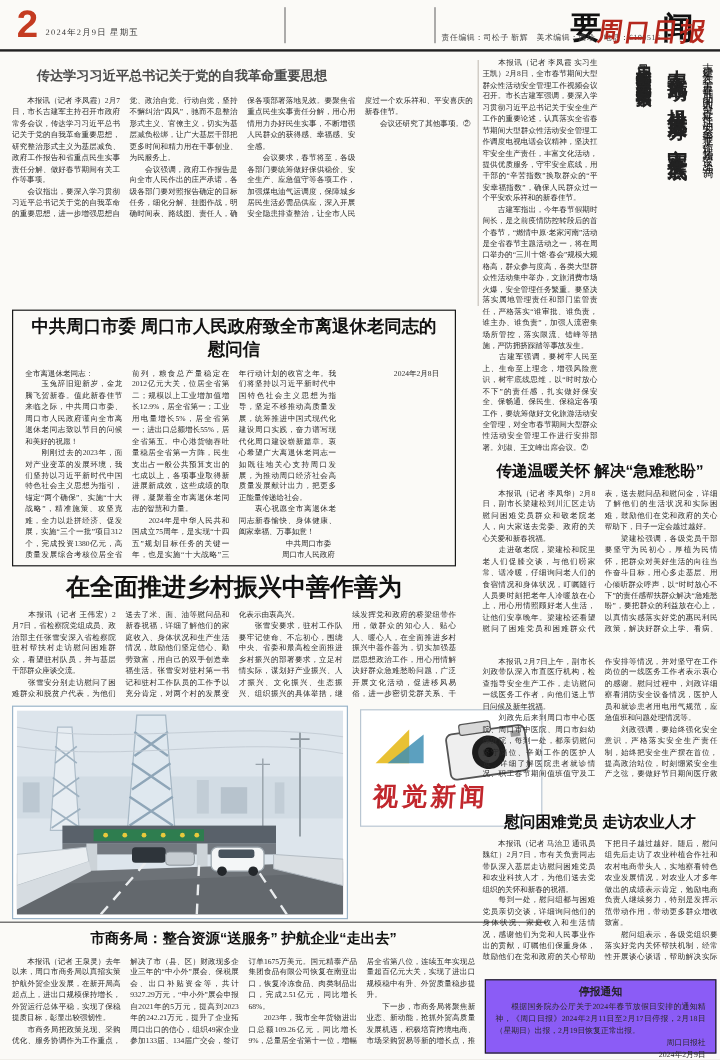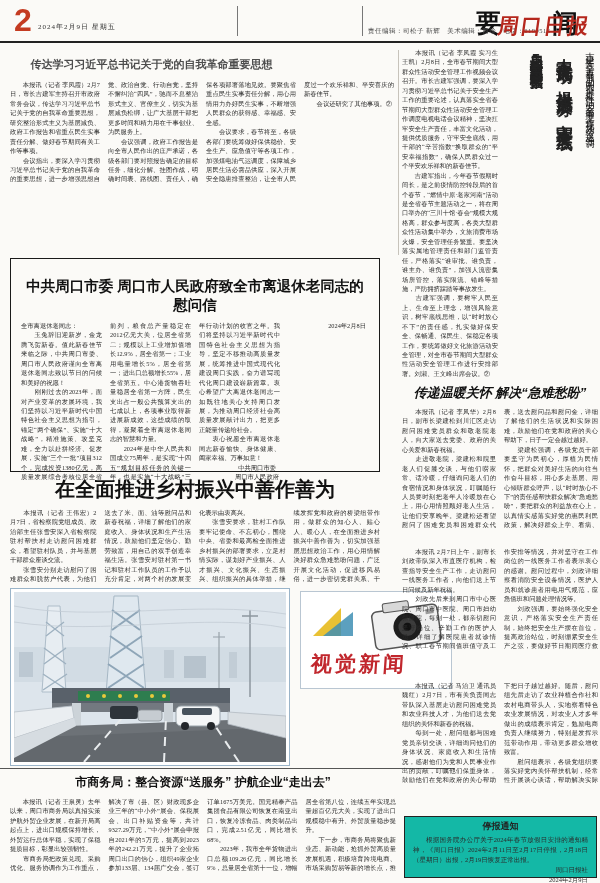--- a/index.html
+++ b/index.html
@@ -30,21 +30,21 @@
   .vdiv{position:absolute;width:1px;background:#c7c3bb;}
   
   .meet-body{position:absolute;left:402px;top:48px;width:96px;height:332px;}
   .vertical-head{position:absolute;left:502px;top:45px;width:94px;height:334px;
                  writing-mode:vertical-rl;text-orientation:upright;}
   .vh-kicker{font-size:9px;color:#111;letter-spacing:3px;margin-left:8px;}
   .vh-line1{font-size:16.5px;font-weight:bold;letter-spacing:2px;margin-left:8px;}
   .vh-line2{font-size:13px;font-weight:bold;letter-spacing:1px;}
   
   .letter{position:absolute;left:10px;top:258px;width:370px;height:214px;border:1px solid #1a1a1a;
-          box-sizing:border-box;padding:18px 10px;background:#fbfaf7;}
+          box-sizing:border-box;padding:4px 10px;background:#fbfaf7;}
   .letter-headline{text-align:center;font-size:14.5px;font-weight:bold;color:#111;
                    font-family:"Liberation Sans","DejaVu Sans",sans-serif;}
   .letter-body{margin-top:6px;height:168px;column-count:4;column-gap:8px;}
   
   .rural{position:absolute;left:10px;top:476px;width:370px;}
   .rural-headline{text-align:center;font-size:20px;font-weight:bold;color:#111;
                   font-family:"Liberation Sans","DejaVu Sans",sans-serif;}
   .rural-body{margin-top:5px;height:78px;column-count:4;column-gap:8px;}
   
   .photo-frame{position:absolute;left:10px;top:588px;width:280px;height:178px;border:1px solid #9ab4c9;
@@ -61,28 +61,28 @@
   .caption-credit{text-align:right;font-style:italic;font-size:8px;margin-top:2px;}
   .sep-rule{position:absolute;left:0;top:768px;width:455px;height:1px;background:#555;}
   
   .commerce{position:absolute;left:10px;top:774px;width:386px;height:106px;overflow:hidden;}
   .commerce-headline{text-align:center;font-size:12px;font-weight:bold;color:#111;
                      font-family:"Liberation Sans","DejaVu Sans",sans-serif;}
   .commerce-body{margin-top:6px;height:78px;column-count:4;column-gap:8px;}
   
   .rc{position:absolute;left:402px;width:196px;}
   .rc-headline{text-align:center;font-size:13px;font-weight:bold;color:#111;
-               font-family:"Liberation Sans","DejaVu Sans",sans-serif;font-style:italic;}
+               font-family:"Liberation Sans","DejaVu Sans",sans-serif;}
   .rc-body{margin-top:5px;column-count:2;column-gap:8px;}
   .warmth{top:384px;} .warmth .rc-body{height:126px;}
   .holiday{top:542px;} .holiday .rc-body{height:108px;}
   .party{top:676px;} .party .rc-body{height:108px;}
   
   .notice{position:absolute;left:404px;top:816px;width:193px;height:62px;border:1px solid #222;
-          box-sizing:border-box;padding:3px 8px;background:#14b8a6;}
+          box-sizing:border-box;padding:3px 8px;background:#8b5cf6;}
   .notice-title{text-align:center;font-size:9px;font-weight:bold;
                 font-family:"Liberation Sans","DejaVu Sans",sans-serif;}
   .notice-body{font-size:6.5px;line-height:1.55;text-align:justify;text-indent:2em;color:#2a2a2a;margin-top:2px;}
   .notice-sign{text-align:right;font-size:6.5px;line-height:1.5;color:#2a2a2a;}
 </style>
 </head>
 <body>
 
 <div class="page">
 
@@ -226,20 +226,21 @@
 　　梁建松强调，各级党员干部要坚守为民初心，厚植为民情怀，把群众对美好生活的向往当作奋斗目标，用心多走基层、用心倾听群众呼声，以“时时放心不下”的责任感帮扶群众解决“急难愁盼”，要把群众的利益放在心上，以真情实感落实好党的惠民利民政策，解决好群众上学、看病、就业、养老等实际困难，同时要做实做好特殊困难群体的关爱服务工作，不断增强人民群众的获得感、幸福感、安全感。②</div>
   </div>
 
   <div class="rc holiday">
     <div class="rc-body body-txt">　　本报讯 2月7日上午，副市长刘政带队深入市直医疗机构，检查指导安全生产工作，走访慰问一线医务工作者，向他们送上节日问候及新年祝福。
 　　刘政先后来到周口市中心医院、周口市中医院、周口市妇幼保健院，每到一处，都亲切慰问坚守岗位、辛勤工作的医护人员，详细了解医院患者就诊情况、职工春节期间值班值守及工作安排等情况，并对坚守在工作岗位的一线医务工作者表示衷心的感谢。慰问过程中，刘政详细察看消防安全设备情况，医护人员和就诊患者用电用气规范，应急值班和问题处理情况等。
 　　刘政强调，要始终强化安全意识，严格落实安全生产责任制，始终把安全生产摆在首位，提高政治站位，时刻绷紧安全生产之弦，要做好节日期间医疗救治等工作，保障人民群众生命健康安全，要强化安全巡查，加强应急值班，及时防备和化解风险隐患，做到有备无患，确保医院运行安全和生产安全，保障全市人民群众度过一个欢乐、祥和、平安的佳节。②</div>
   </div>
 
   <div class="rc party">
+    <div class="rc-headline">慰问困难党员 走访农业人才</div>
     <div class="rc-body body-txt">　　本报讯（记者 马治卫 通讯员 魏红）2月7日，市有关负责同志带队深入基层走访慰问困难党员和农业科技人才，为他们送去党组织的关怀和新春的祝福。
 　　每到一处，慰问组都与困难党员亲切交谈，详细询问他们的身体状况、家庭收入和生活情况，感谢他们为党和人民事业作出的贡献，叮嘱他们保重身体，鼓励他们在党和政府的关心帮助下把日子越过越好。随后，慰问组先后走访了农业种植合作社和农村电商带头人，实地察看特色农业发展情况，对农业人才多年做出的成绩表示肯定，勉励电商负责人继续努力，特别是发挥示范带动作用，带动更多群众增收致富。
 　　慰问组表示，各级党组织要落实好党内关怀帮扶机制，经常性开展谈心谈话，帮助解决实际困难，要高度重视农业人才队伍建设，搭建干事创业平台，优化发展环境，引导各类人才在乡村振兴一线建功立业，为农业强市建设提供有力人才支撑。②</div>
   </div>
 
   <div class="notice">
     <div class="notice-title">停报通知</div>
     <div class="notice-body">根据国务院办公厅关于2024年春节放假日安排的通知精神，《周口日报》2024年2月11日至2月17日停报，2月18日（星期日）出报，2月19日恢复正常出报。</div>
     <div class="notice-sign">周口日报社</div>
     <div class="notice-sign">2024年2月9日</div>

